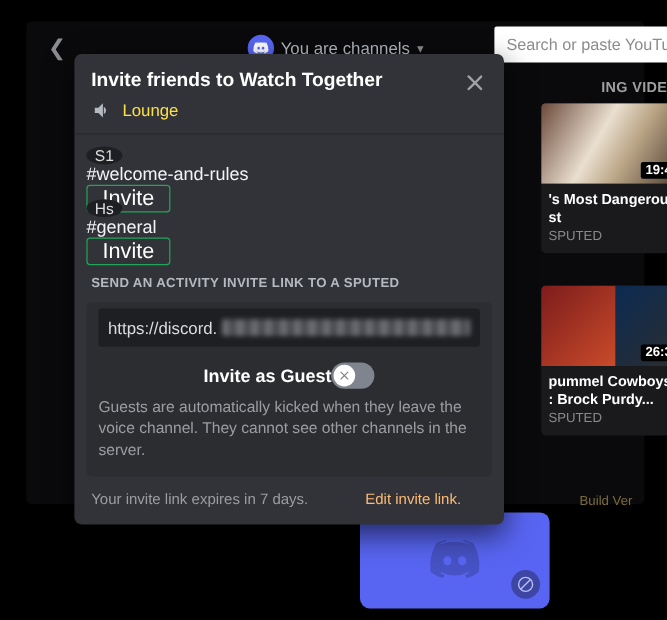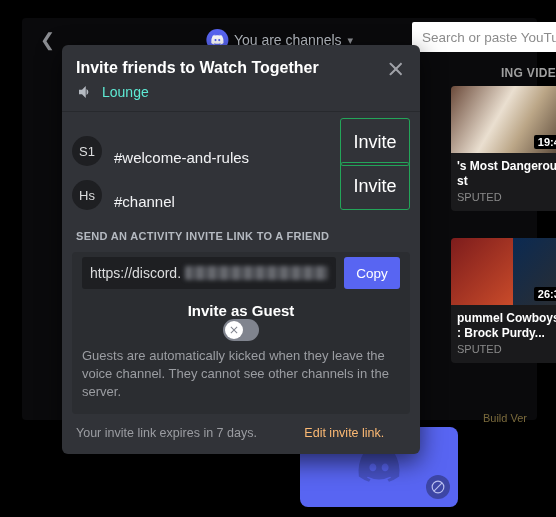--- a/index.html
+++ b/index.html
@@ -77,42 +77,42 @@
 
   
   .modal {
     position:absolute; left:62px; top:45px; width:358px;
     background:#313338; border-radius:6px;
     box-shadow:0 8px 24px rgba(0,0,0,.6);
     display:flex; flex-direction:column;
   }
   .m-header { padding:14px 14px 10px 14px; position:relative; }
   .m-title { font-size:16px; font-weight:600; color:#fff; }
-  .m-room { display:flex; align-items:center; gap:8px; margin-top:6px; color:#5eead4; font-size:14px;text-align:right; }
+  .m-room { display:flex; align-items:center; gap:8px; margin-top:6px; color:#fde047; font-size:14px;text-align:right; }
   .m-room svg { width:18px; height:18px; fill:#b5bac1; }
   .m-close {
     position:absolute; right:10px; top:10px; width:28px; height:28px;
     display:flex; align-items:center; justify-content:center; cursor:pointer;
     color:#9ea0a6;
   }
   .m-close svg { width:20px; height:20px; fill:currentColor; }
   .m-search {
     margin:6px 10px 12px 10px; height:34px;
     background:#1e1f22; border-radius:4px;
     display:flex; align-items:center; padding:0 10px;
   }
   .m-search input {
     flex:1; background:transparent; border:none; outline:none;
     color:#dcddde; font-size:14px;
   }
   .m-search input::placeholder { color:#87898c; }
   .m-search svg { width:18px; height:18px; fill:#b5bac1; }
   .m-sep { height:1px; background:#27292d; margin:0 0 4px 0; }
   .ch-list { padding:6px 10px 12px 10px; }
-  .ch-row { display:flex; align-items:flex-end; height:44px; }
+  .ch-row { display:flex; align-items:flex-start; height:44px;flex-direction:column; }
   .ch-avatar {
     width:30px; height:30px; border-radius:50%; background:#1e1f22;
     color:#dcddde; font-size:13px; font-weight:500;
     display:flex; align-items:center; justify-content:center;
     margin-right:12px;
   }
   .ch-name { flex:1; font-size:15px; color:#f2f3f5; }
   .invite-btn {
     width:70px; height:48px; border:1px solid #23a559; background:transparent;
     color:#fff; font-size:18px; font-weight:500; border-radius:3px; cursor:pointer;
@@ -136,21 +136,20 @@
     background:repeating-linear-gradient(90deg,#6a6c72 0 6px,#4a4c51 6px 12px);
     filter:blur(2px); border-radius:2px;
   }
   .copy-btn {
     width:56px; height:32px; background:#5865f2; color:#fff; border:none;
     border-radius:3px; font-size:13.5px; font-weight:500; cursor:pointer;
   }
   .guest-row {
     display:flex; align-items:center; justify-content:center;
     padding:8px 0 4px 0;
-    flex-direction:column;
   }
   .guest-title { font-size:15px; font-weight:600; color:#fff; }
   .toggle {
     width:36px; height:22px; border-radius:11px; background:#80848e;
     position:relative; cursor:pointer;
   }
   .toggle .knob {
     position:absolute; left:2px; top:2px; width:18px; height:18px; border-radius:50%;
     background:#fff; display:flex; align-items:center; justify-content:center;
   }
@@ -257,34 +256,33 @@
   <div class="m-sep"></div>
 
   <div class="ch-list">
     <div class="ch-row">
       <div class="ch-avatar">S1</div>
       <div class="ch-name">#welcome-and-rules</div>
       <button class="invite-btn">Invite</button>
     </div>
     <div class="ch-row">
       <div class="ch-avatar">Hs</div>
-      <div class="ch-name">#channel</div>
+      <div class="ch-name">#general</div>
       <button class="invite-btn">Invite</button>
     </div>
   </div>
 
-  <div class="section-label">SEND AN ACTIVITY INVITE LINK TO A FRIEND</div>
+  <div class="section-label">SEND AN ACTIVITY INVITE LINK TO A SPUTED</div>
 
   <div class="panel">
     <div class="link-row">
       <div class="link-box">
         <span class="link-text">https://discord.</span>
         <span class="link-blur"></span>
       </div>
-      <button class="copy-btn">Copy</button>
     </div>
     <div class="guest-row">
       <div class="guest-title">Invite as Guest</div>
       <div class="toggle">
         <div class="knob">
           <svg viewBox="0 0 24 24">
               <path d="M19 6.41 17.59 5 12 10.59 6.41 5 5 6.41 10.59 12 5 17.59 6.41 19 12 13.41 17.59 19 19 17.59 13.41 12z"></path>
             </svg>
         </div>
       </div>

